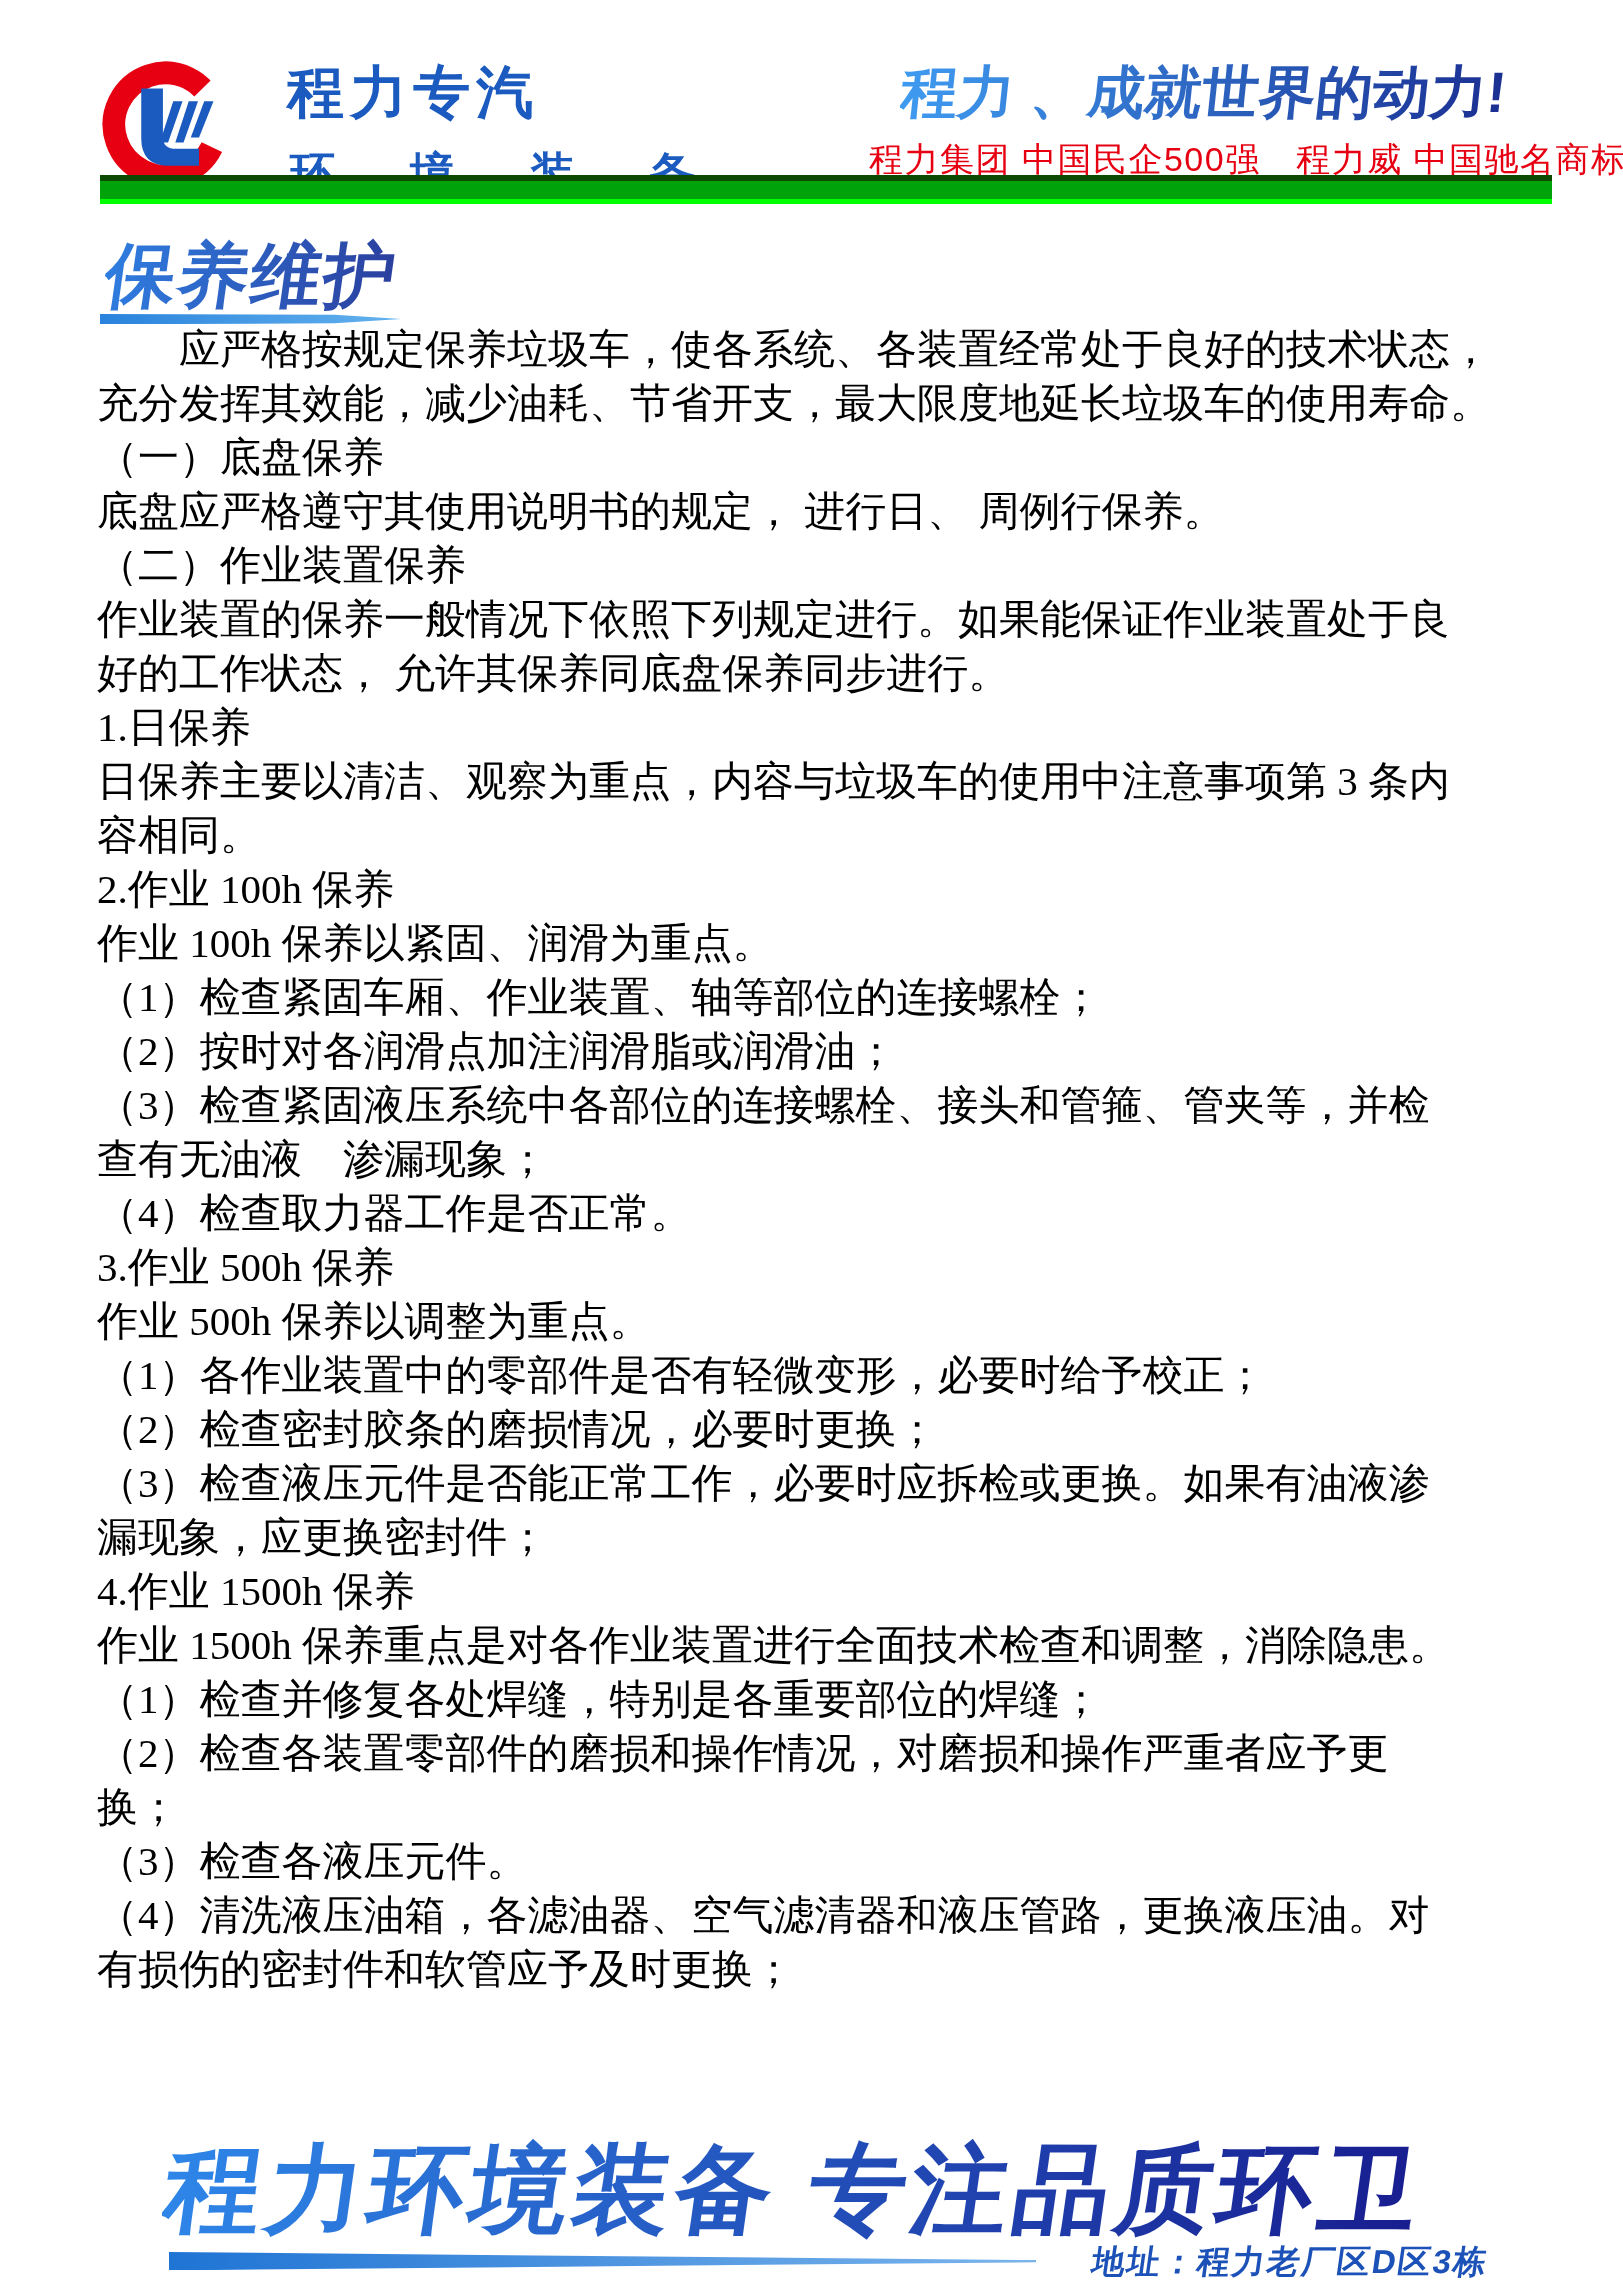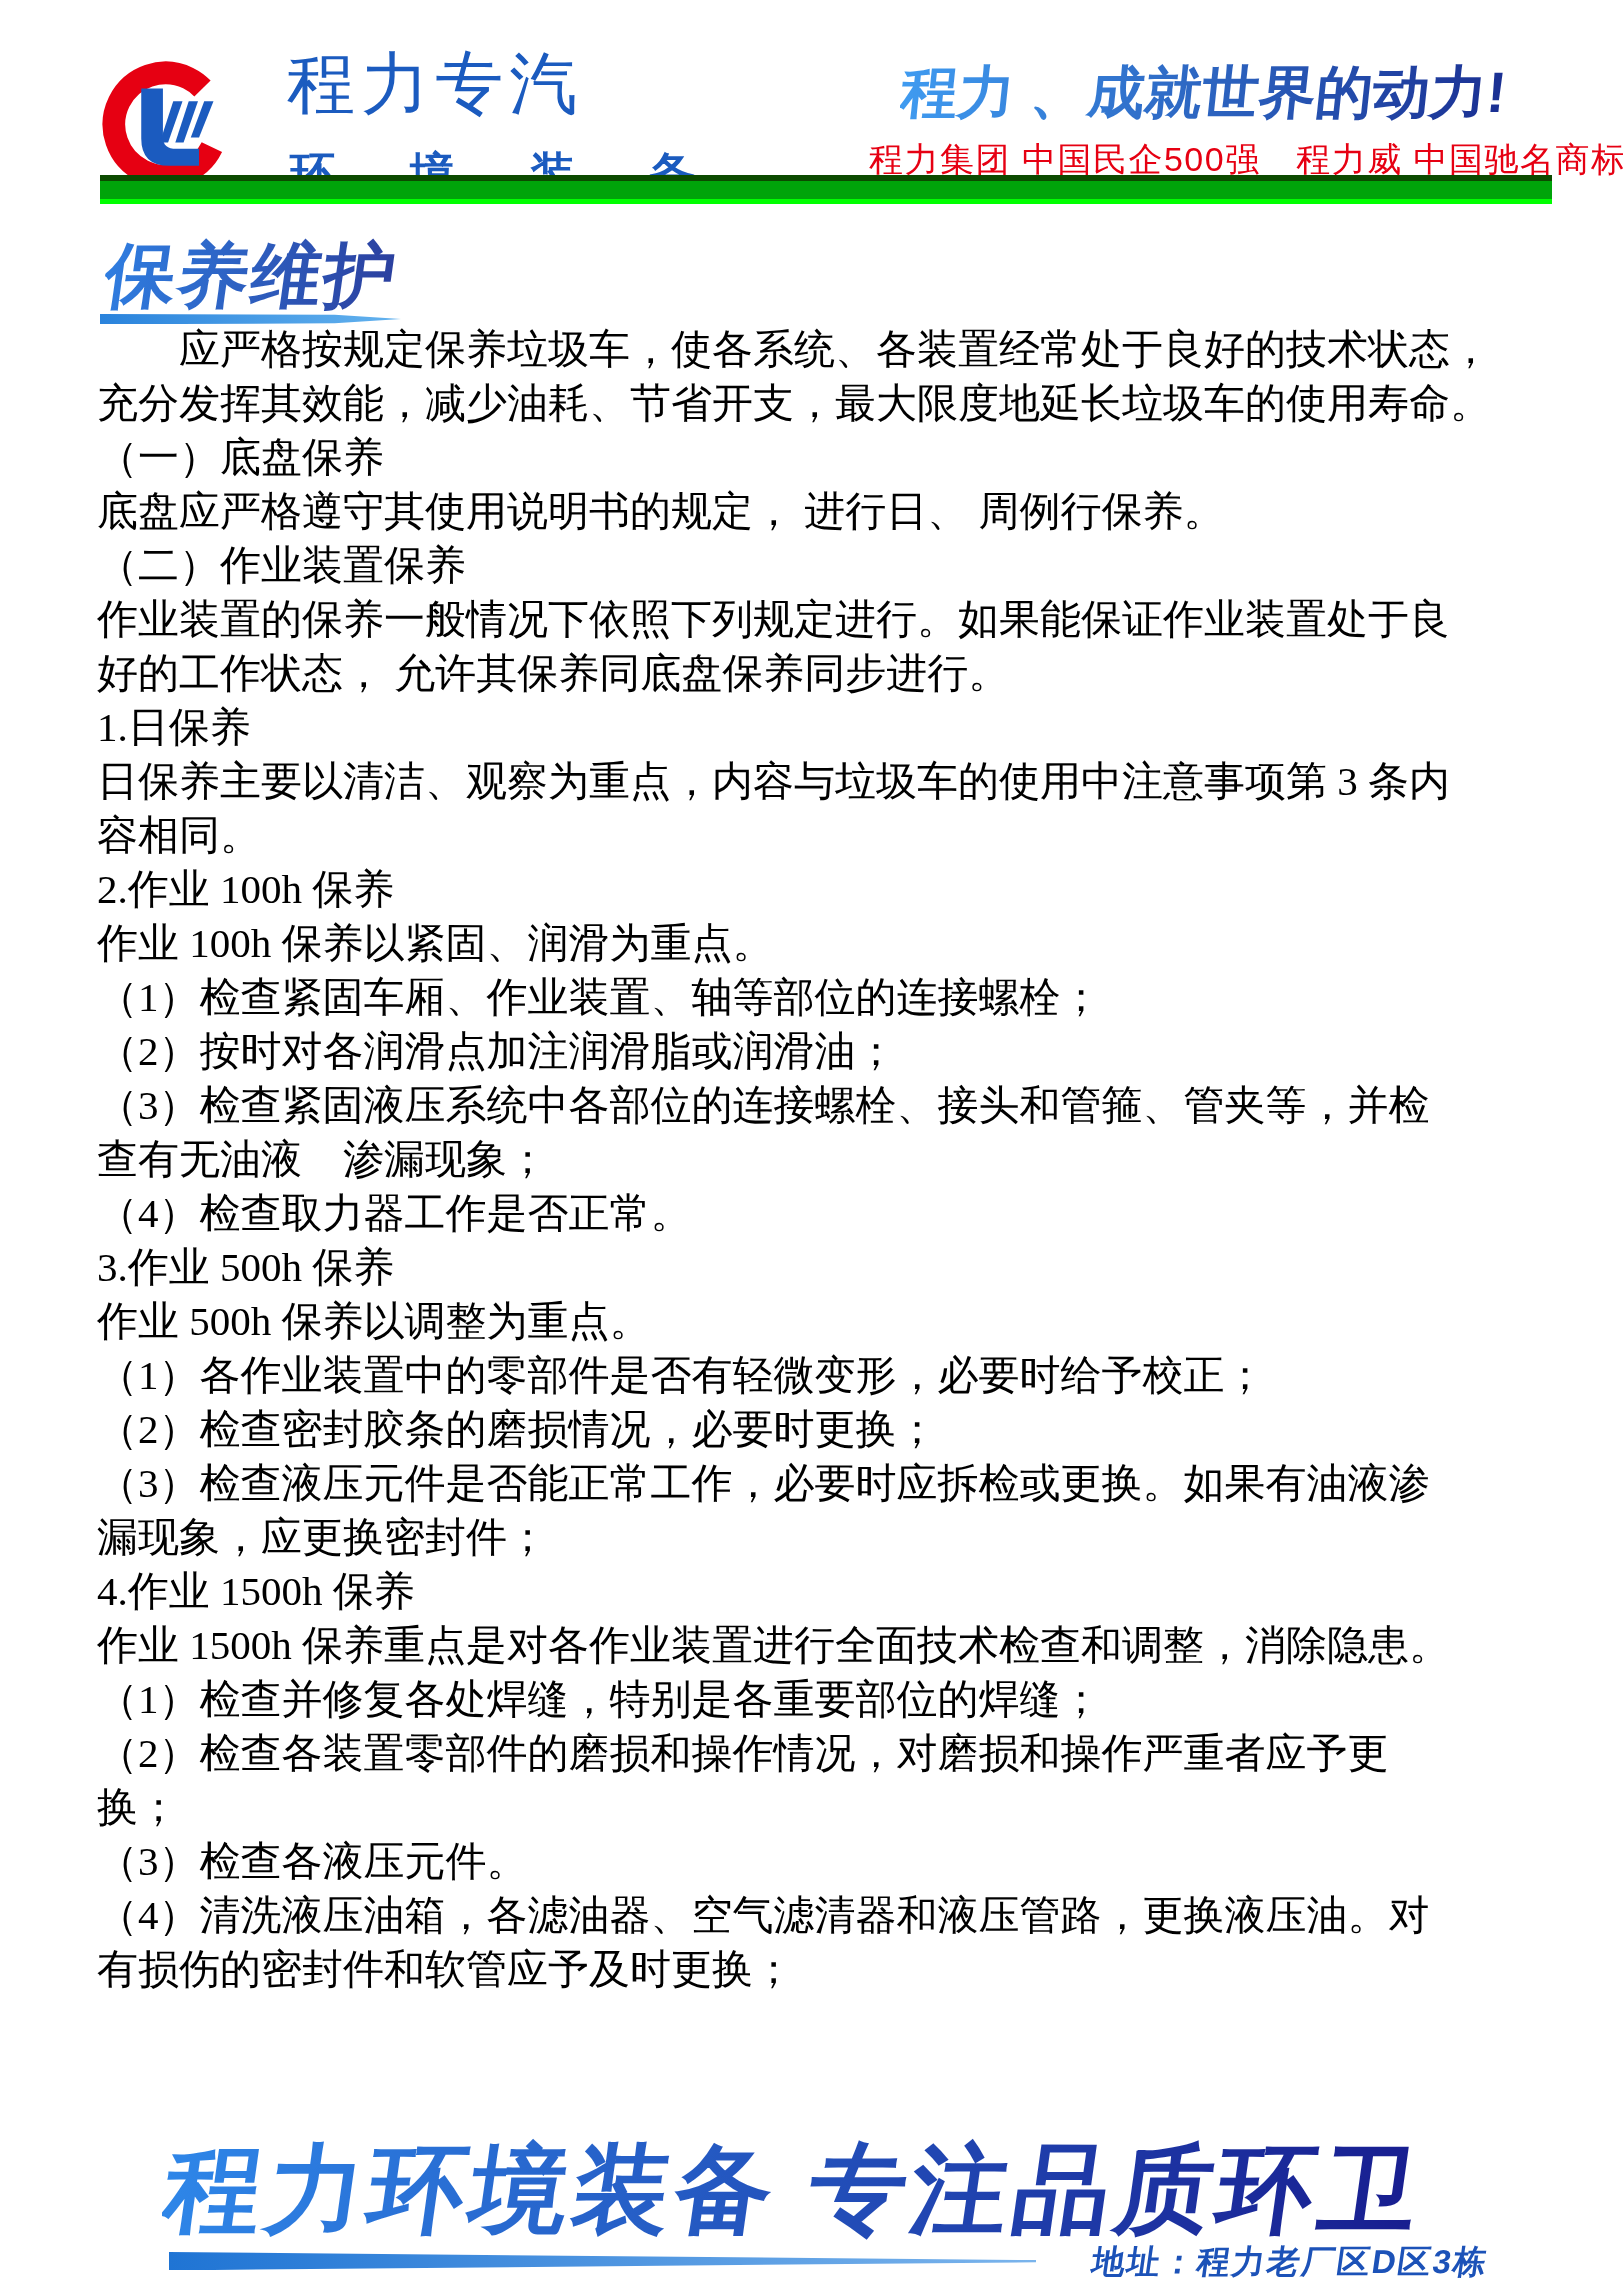--- a/index.html
+++ b/index.html
@@ -4,22 +4,22 @@
 <style>
   html,body { margin:0; padding:0; background:#ffffff; }
   .page {
     position:relative; width:1623px; height:2295px; background:#ffffff;
     overflow:hidden; font-family:"Liberation Sans", sans-serif;
   }
 
   
   .logo-mark { position:absolute; left:101px; top:60px; width:129px; height:129px; }
   .logo-cn {
-    position:absolute; left:287px; top:39px; width:460px;
-    font-size:68px; font-weight:400; letter-spacing:6.1px;
+    position:absolute; left:287px; top:55px; width:460px;
+    font-size:57px; font-weight:700; letter-spacing:6.1px;
     color:var(--logo_blue); white-space:pre;
   }
   .logo-sub {
     position:absolute; left:290px; top:144px; width:460px;
     font-size:45px; font-weight:900; letter-spacing:75px;
     color:var(--logo_blue); white-space:pre;text-align:center;
   }
   .slogan {
     position:absolute; left:901px; top:55px;
     font-size:57px; font-weight:900; white-space:pre;

